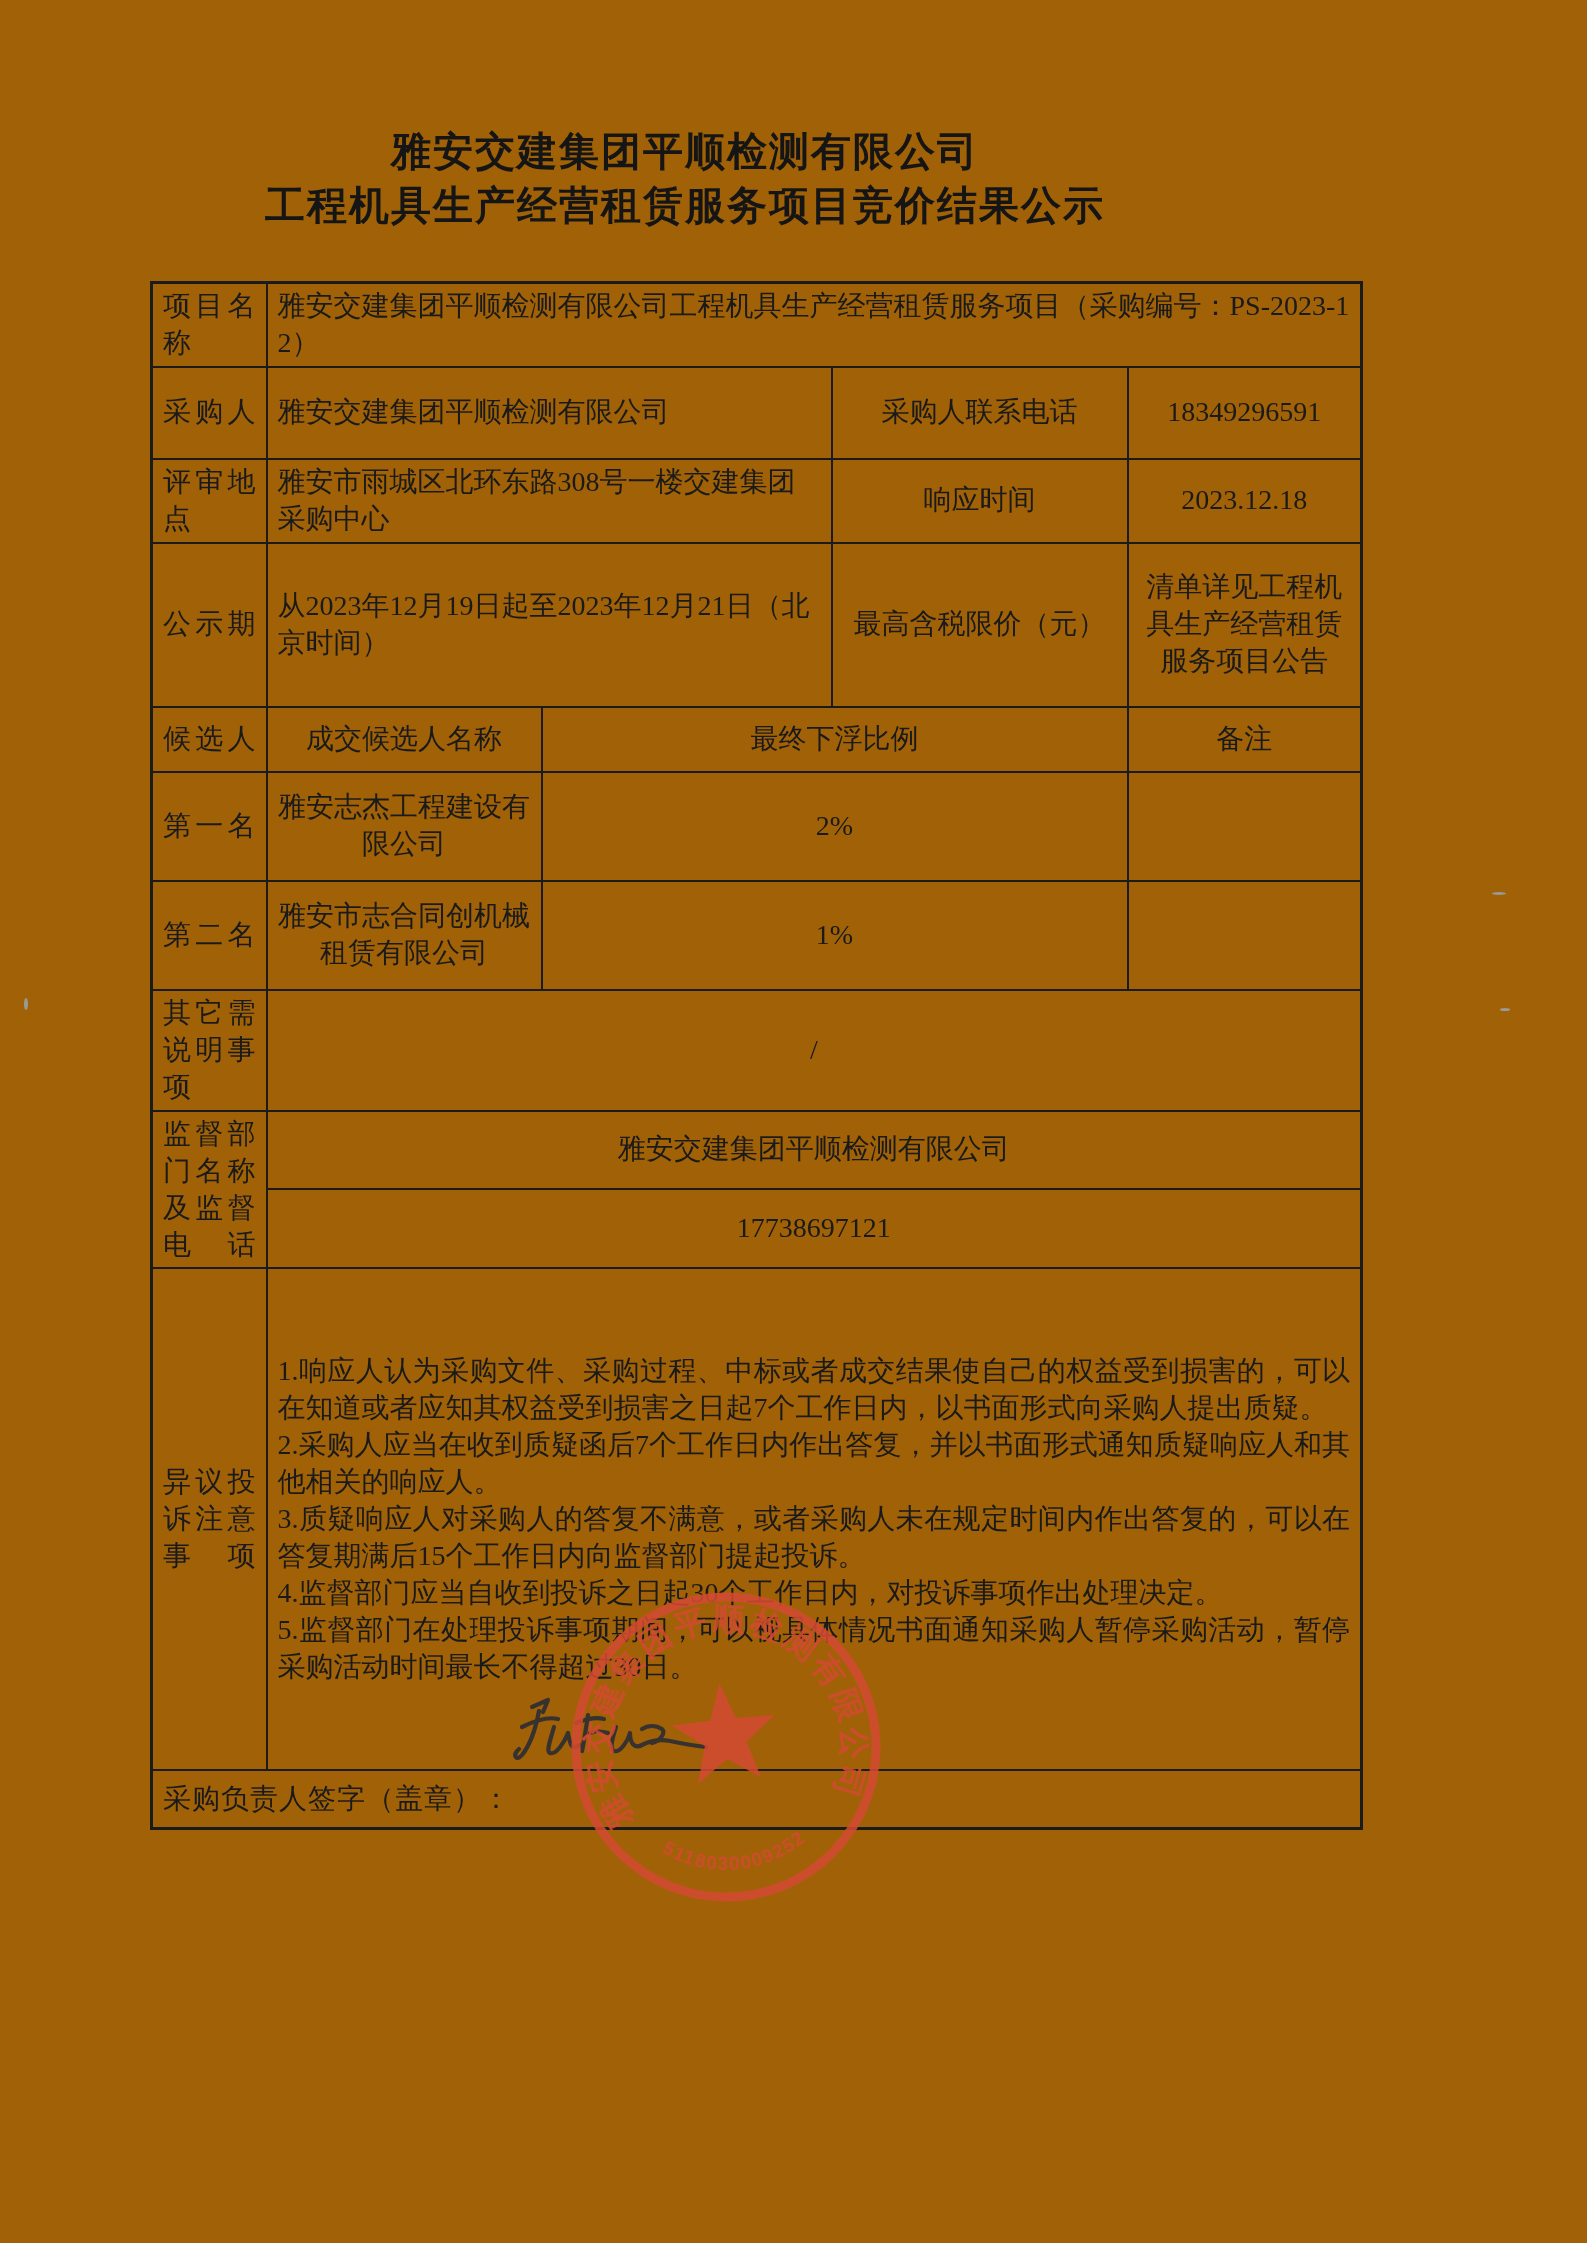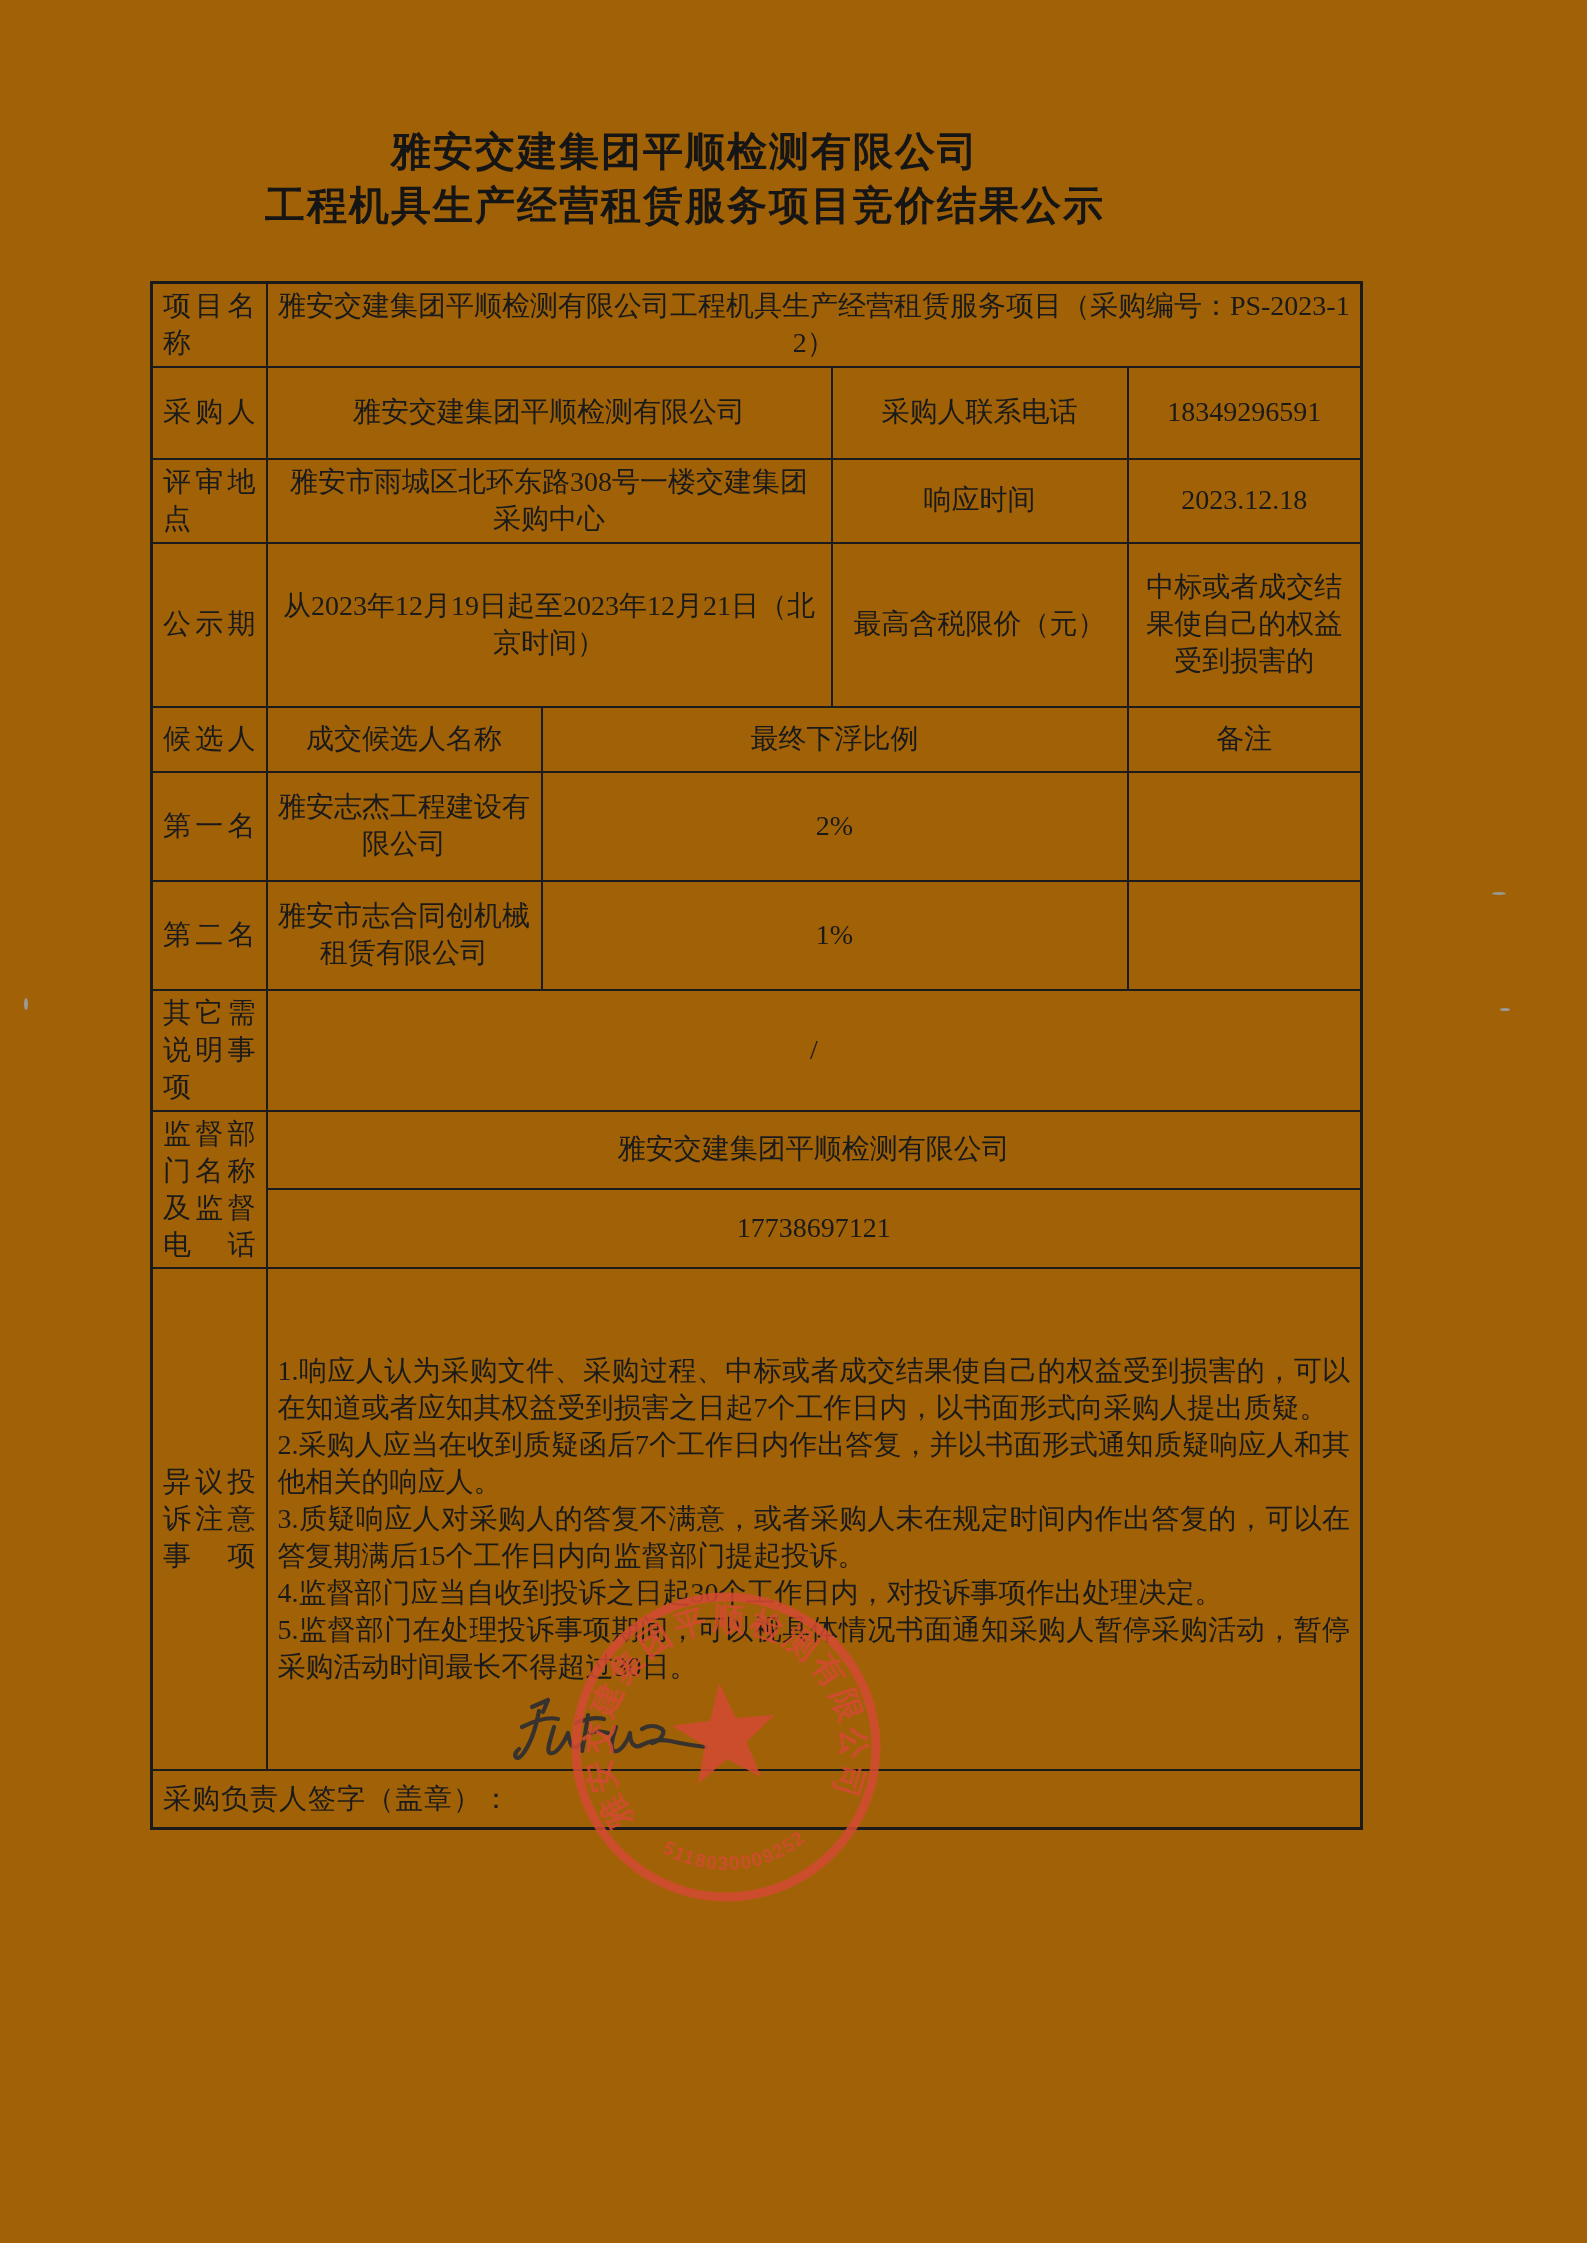--- a/index.html
+++ b/index.html
@@ -37,21 +37,21 @@
     word-break:break-all;
     line-height:1.32;
   }
   td.lab{
     font-size:26px;
     padding:4px 6px;
     text-align:justify;
     text-align-last:justify;
     line-height:1.45;
   }
-  td.left{text-align:center;padding:4px 12px;}
+  td.left{text-align:left;padding:4px 12px;}
   td.ctr{text-align:center;}
   td.small{font-size:24px;line-height:1.5;}
   td.obj{
     text-align:left;
     padding:14px 14px;
     line-height:1.62;
   }
   td.obj .oi{text-align:justify;}
   td.sigcell{
     text-align:left;
@@ -108,21 +108,21 @@
       <td class="lab">评审地点</td>
       <td class="left" colspan="2">雅安市雨城区北环东路308号一楼交建集团采购中心</td>
       <td class="ctr">响应时间</td>
       <td class="ctr">2023.12.18</td>
     </tr>
 
     <tr style="height:164px">
       <td class="lab">公示期</td>
       <td class="left" colspan="2">从2023年12月19日起至2023年12月21日（北京时间）</td>
       <td class="ctr">最高含税限价（元）</td>
-      <td class="ctr small">中标或者成交结果使自己的权益受到损害的</td>
+      <td class="ctr small">清单详见工程机具生产经营租赁服务项目公告</td>
     </tr>
 
     <tr style="height:65px">
       <td class="lab">候选人</td>
       <td class="ctr">成交候选人名称</td>
       <td class="ctr" colspan="2">最终下浮比例</td>
       <td class="ctr">备注</td>
     </tr>
 
     <tr style="height:109px">

